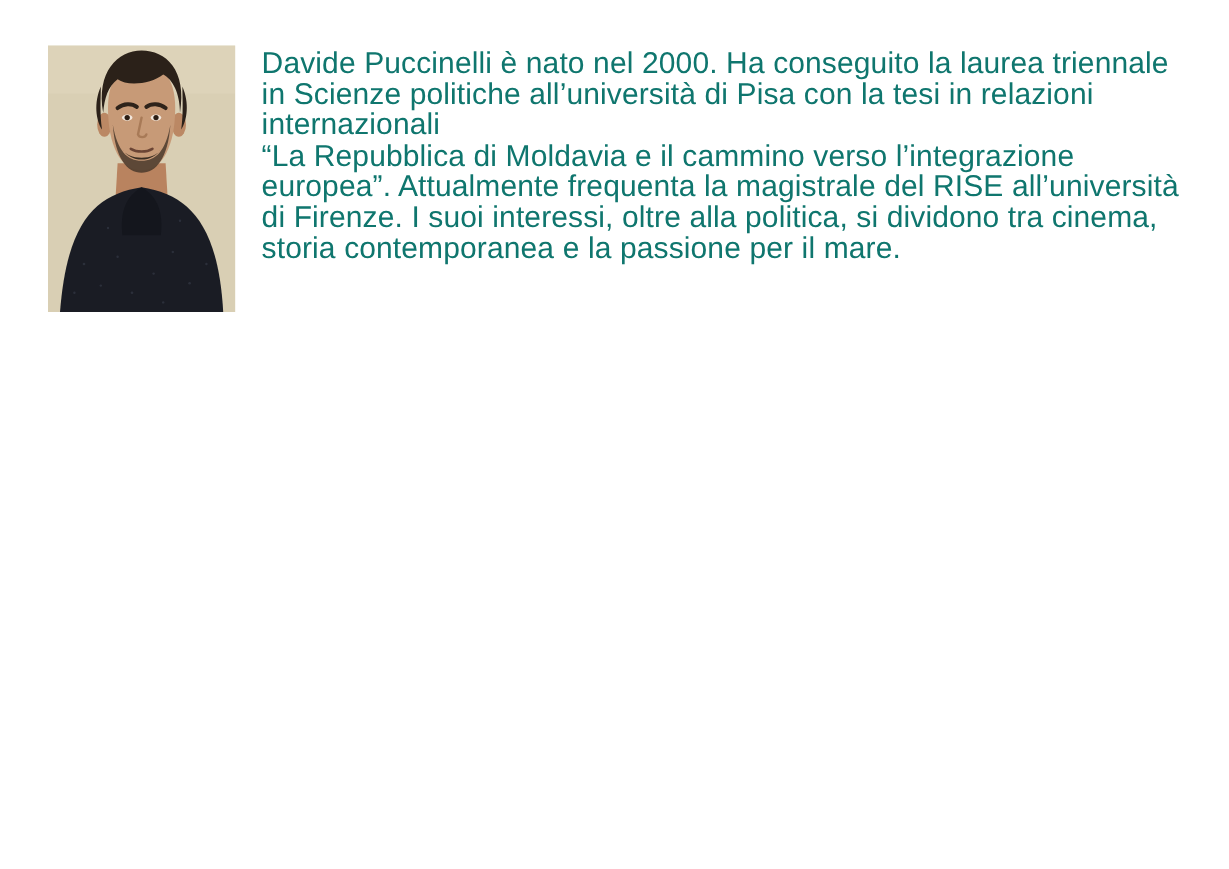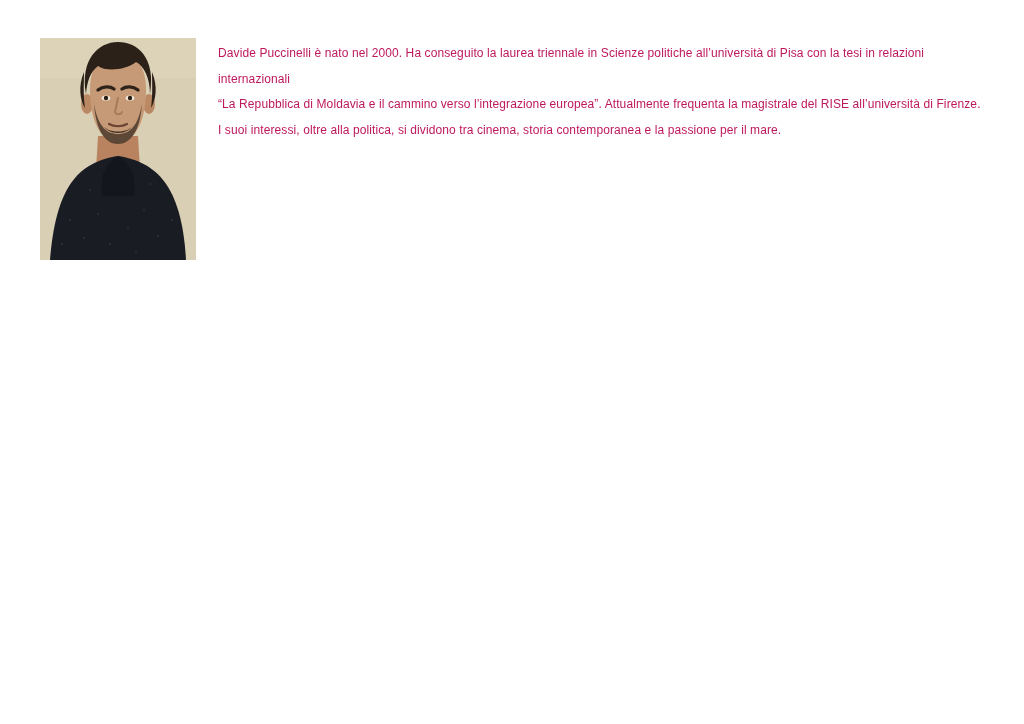--- a/index.html
+++ b/index.html
@@ -41,23 +41,23 @@
   .portrait svg {
     display: block;
     width: 156px;
     height: 222px;
   }
   .bio-text {
     position: absolute;
     left: 178px;
     top: 3px;
     width: 766px;
-    font-size: 12px;
+    font-size: 25px;
     line-height: 25.6px;
-    color: #be185d;
+    color: #0f766e;
     letter-spacing: 0.1px;
     white-space: pre-wrap;
   }
 </style>
 </head>
 <body>
 
 <div class="page">
 
   <div class="bio-block">

